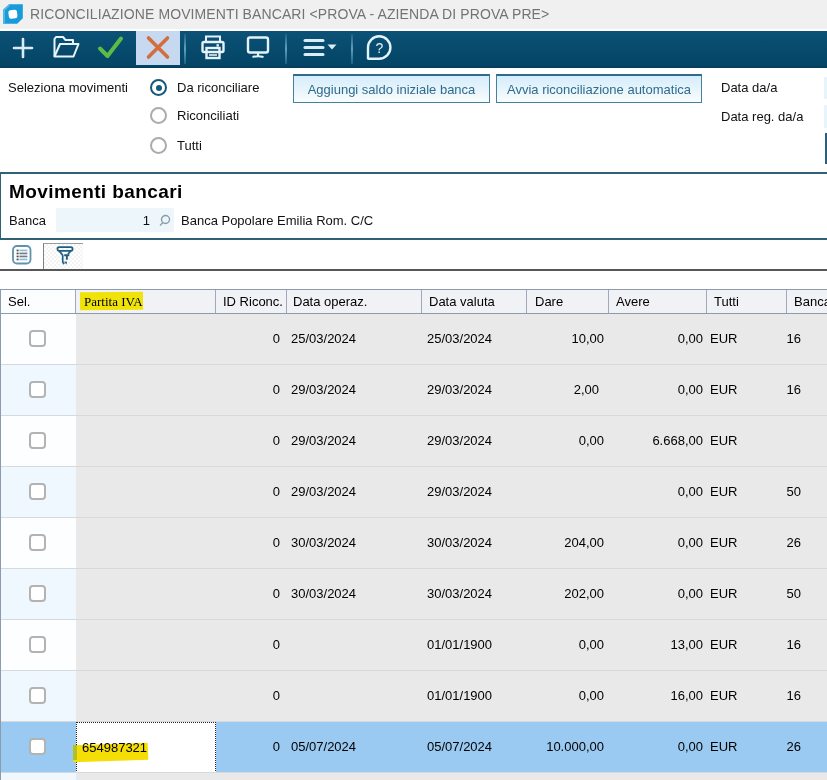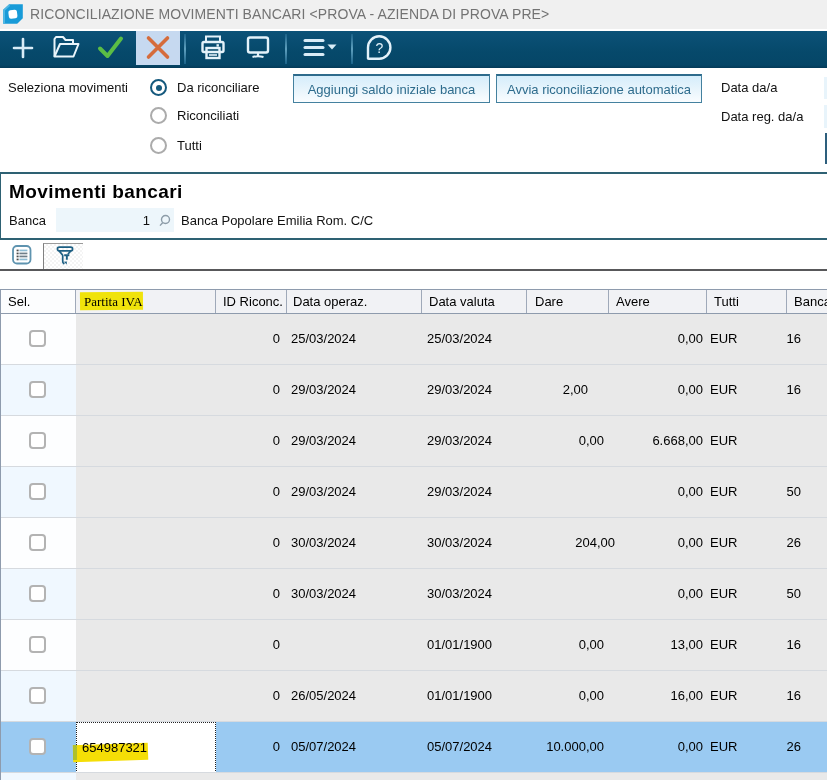--- a/index.html
+++ b/index.html
@@ -190,33 +190,34 @@
   </div>
 
   <div id="rowsbox">
 <div class="row" style="top:314px">
   <div class="selcell" style="background:#FDFEFF"></div>
   <div class="datacell" style="background:#E9E9E9"></div>
   <div class="cb"></div>
   <div class="cell r" style="left:216px; width:64px">0</div>
   <div class="cell" style="left:291px">25/03/2024</div>
   <div class="cell" style="left:427px">25/03/2024</div>
+  <div class="cell r" style="left:527px; width:77px">10,00</div>
   <div class="cell r" style="left:609px; width:94px">0,00</div>
   <div class="cell" style="left:710px">EUR</div>
   <div class="cell r" style="left:707px; width:94px">16</div>
   <div class="rsep"></div>
 </div>
 <div class="row" style="top:365px">
   <div class="selcell" style="background:#F0F8FF"></div>
   <div class="datacell" style="background:#E9E9E9"></div>
   <div class="cb"></div>
   <div class="cell r" style="left:216px; width:64px">0</div>
   <div class="cell" style="left:291px">29/03/2024</div>
   <div class="cell" style="left:427px">29/03/2024</div>
-  <div class="cell r" style="left:511px; width:77px">2,00</div>
+  <div class="cell r" style="left:522px; width:77px">2,00</div>
   <div class="cell r" style="left:609px; width:94px">0,00</div>
   <div class="cell" style="left:710px">EUR</div>
   <div class="cell r" style="left:707px; width:94px">16</div>
   <div class="rsep"></div>
 </div>
 <div class="row" style="top:416px">
   <div class="selcell" style="background:#FDFEFF"></div>
   <div class="datacell" style="background:#E9E9E9"></div>
   <div class="cb"></div>
   <div class="cell r" style="left:216px; width:64px">0</div>
@@ -239,33 +240,34 @@
   <div class="cell r" style="left:707px; width:94px">50</div>
   <div class="rsep"></div>
 </div>
 <div class="row" style="top:518px">
   <div class="selcell" style="background:#FDFEFF"></div>
   <div class="datacell" style="background:#E9E9E9"></div>
   <div class="cb"></div>
   <div class="cell r" style="left:216px; width:64px">0</div>
   <div class="cell" style="left:291px">30/03/2024</div>
   <div class="cell" style="left:427px">30/03/2024</div>
-  <div class="cell r" style="left:538px; width:77px">204,00</div>
+  <div class="cell r" style="left:527px; width:77px">204,00</div>
   <div class="cell r" style="left:609px; width:94px">0,00</div>
   <div class="cell" style="left:710px">EUR</div>
   <div class="cell r" style="left:707px; width:94px">26</div>
   <div class="rsep"></div>
 </div>
 <div class="row" style="top:569px">
   <div class="selcell" style="background:#F0F8FF"></div>
   <div class="datacell" style="background:#E9E9E9"></div>
   <div class="cb"></div>
   <div class="cell r" style="left:216px; width:64px">0</div>
   <div class="cell" style="left:291px">30/03/2024</div>
   <div class="cell" style="left:427px">30/03/2024</div>
+  <div class="cell r" style="left:527px; width:77px">202,00</div>
   <div class="cell r" style="left:609px; width:94px">0,00</div>
   <div class="cell" style="left:710px">EUR</div>
   <div class="cell r" style="left:707px; width:94px">50</div>
   <div class="rsep"></div>
 </div>
 <div class="row" style="top:620px">
   <div class="selcell" style="background:#FDFEFF"></div>
   <div class="datacell" style="background:#E9E9E9"></div>
   <div class="cb"></div>
   <div class="cell r" style="left:216px; width:64px">0</div>
@@ -274,21 +276,20 @@
   <div class="cell r" style="left:609px; width:94px">13,00</div>
   <div class="cell" style="left:710px">EUR</div>
   <div class="cell r" style="left:707px; width:94px">16</div>
   <div class="rsep"></div>
 </div>
 <div class="row" style="top:671px">
   <div class="selcell" style="background:#F0F8FF"></div>
   <div class="datacell" style="background:#E9E9E9"></div>
   <div class="cb"></div>
   <div class="cell r" style="left:216px; width:64px">0</div>
-  <div class="cell" style="left:291px">26/05/2024</div>
   <div class="cell" style="left:427px">01/01/1900</div>
   <div class="cell r" style="left:527px; width:77px">0,00</div>
   <div class="cell r" style="left:609px; width:94px">16,00</div>
   <div class="cell" style="left:710px">EUR</div>
   <div class="cell r" style="left:707px; width:94px">16</div>
   <div class="rsep"></div>
 </div>
 <div class="row" style="top:722px">
   <div class="selcell" style="background:#9ACAF2"></div>
   <div class="datacell" style="background:#9ACAF2"></div>

